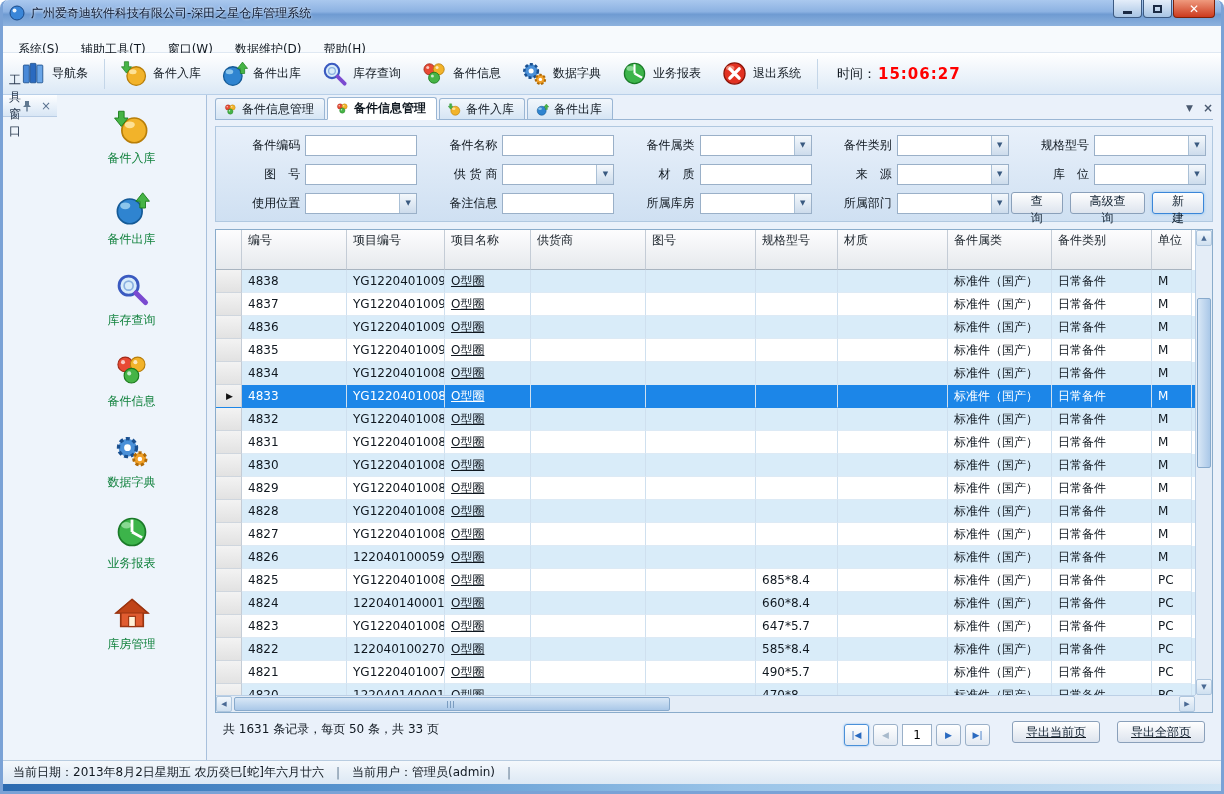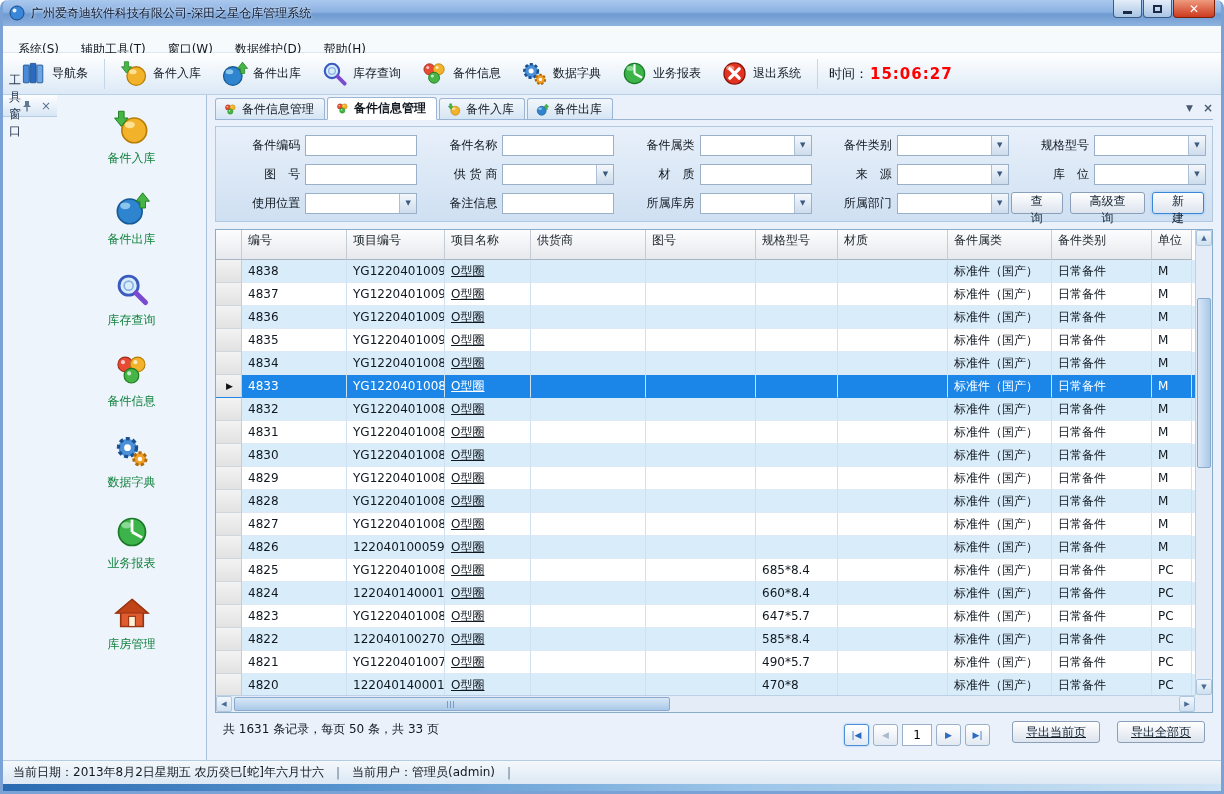--- a/index.html
+++ b/index.html
@@ -27,21 +27,21 @@
   .menubar { height:27px; flex:0 0 27px; display:flex; align-items:stretch;
     background:#f7fafd; border-bottom:1px solid #dfe8f2; padding-left:4px; }
   .menu-item { padding:0 11px; display:flex; align-items:center;margin-top:20px; }
 
   
   .toolbar { height:42px; flex:0 0 42px; display:flex; align-items:center; gap:2px; padding:0 8px;
     background:linear-gradient(#ffffff,#dce9f6); border-bottom:1px solid #b8cfe8; }
   .tool-btn { display:flex; align-items:center; gap:5px; padding:3px 9px; border-radius:3px; }
   .tsep { width:1px; height:30px; background:#c4d6e8; margin:0 5px; }
   .ic26 { width:27px; height:27px; }
-  .time { display:flex; align-items:center; margin-left:4px; font-size:13px; }
+  .time { display:flex; align-items:center; margin-left:12px; font-size:13px; }
   .timeval { color:#ff0000; font-weight:bold; font-size:15px; letter-spacing:1px; margin-left:2px; }
 
   
   .main { flex:1; display:flex; min-height:0; }
 
   
   .sidebar { width:204px; flex:0 0 204px; background:#eef4fb; border-right:1px solid #a8c0dc;
     display:flex; flex-direction:row; }
   .sb-titlebar { height:22px; flex:0 0 22px; display:flex; align-items:center; justify-content:space-between;
     padding:0 6px; background:linear-gradient(#fdfeff,#d8e6f5); border-bottom:1px solid #b8cce4; color:#2a3a50; }
@@ -84,21 +84,21 @@
     color:#3a5a80; background:linear-gradient(#f4f8fc,#cddcEC); border-left:1px solid #aac0d6; }
   .btns { justify-content:flex-end; gap:7px; padding-right:2px; }
   .btn { height:22px; padding:0 13px; font:inherit; border:1px solid #8aa0ba; border-radius:3px;
     background:linear-gradient(#fefefe,#dde4ee); color:#102030; }
   .btn.focused { border-color:#3a86d8; box-shadow:0 0 3px #8ac0f0; }
 
   
   .gridwrap { height:484px; flex:0 0 484px; margin:7px 8px 0 8px; position:relative;
     border:1px solid #8aaccb; background:#fff; }
   .grid-main { position:absolute; top:0; left:0; right:17px; bottom:17px; overflow:hidden; }
-  .grid-header { display:flex; height:30px; }
+  .grid-header { display:flex; height:40px; }
   .ghcell { background:linear-gradient(#fdfdfe,#e6e9ed); border-bottom:1px solid #a8b4c0;
     border-right:1px solid #c4ccd6; line-height:21px; color:#202830; }
   .grid-body { height:calc(100% - 22px); overflow:hidden; }
   .gc { flex:0 0 auto; padding:0 4px 0 6px; overflow:hidden; white-space:nowrap; }
   .gind { width:26px; }
   .gc0 { width:105px; } .gc1 { width:98px; } .gc2 { width:86px; } .gc3 { width:115px; }
   .gc4 { width:110px; } .gc5 { width:82px; } .gc6 { width:110px; } .gc7 { width:104px; }
   .gc8 { width:100px; } .gc9 { width:40px; }
   .grow { display:flex; height:23px; line-height:22px; background:#fff; }
   .grow .gc { border-right:1px solid #cfe0ef; border-bottom:1px solid #ddeaf5; }

